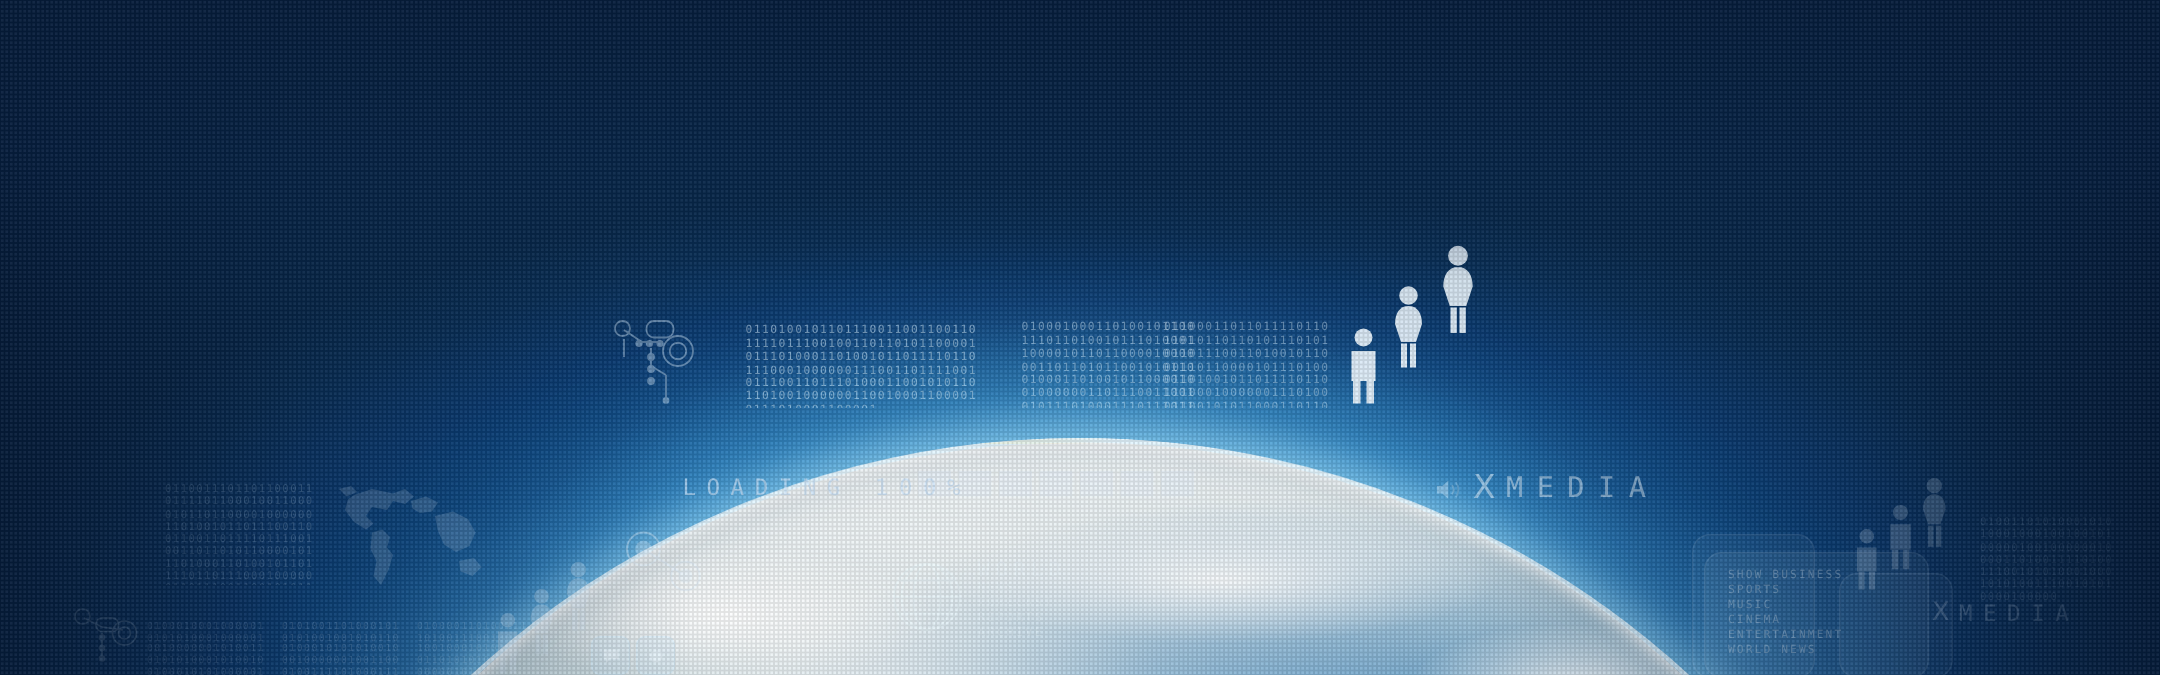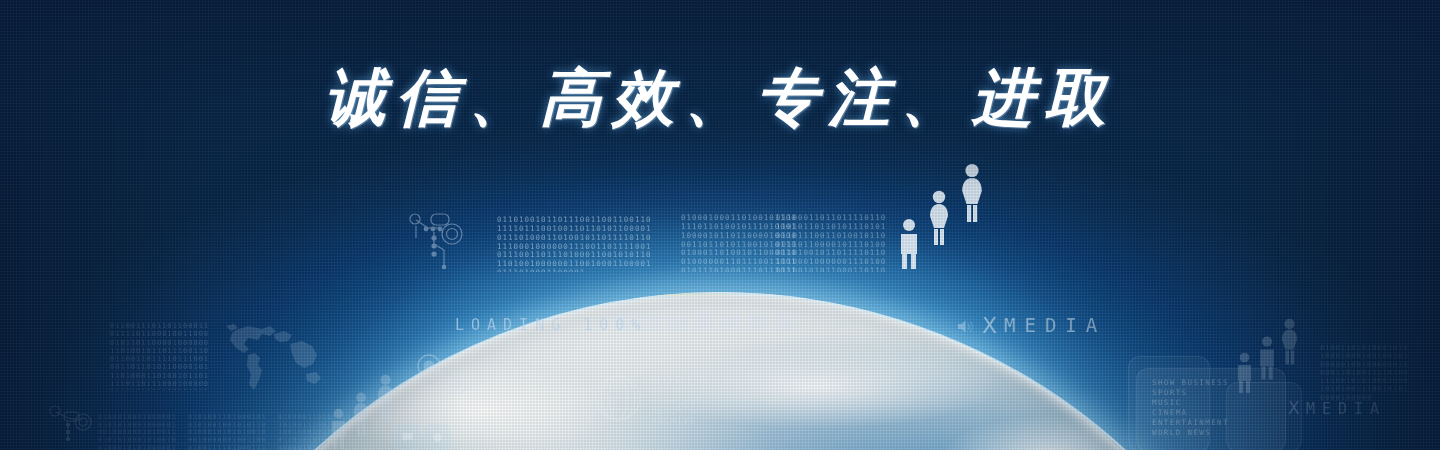--- a/index.html
+++ b/index.html
@@ -485,17 +485,16 @@
     <path d="M1 5h3.5L8.5 1.5v12L4.5 10H1Z" fill="rgba(215,238,255,0.75)"></path>
     <path d="M11 4.5a5 5 0 0 1 0 6" stroke="rgba(215,238,255,0.6)" stroke-width="1.2" fill="none"></path>
     <path d="M13.5 2.5a8 8 0 0 1 0 10" stroke="rgba(215,238,255,0.45)" stroke-width="1.2" fill="none"></path>
   </svg>
   <div class="xmark">X</div>
   <div class="hud-text xmedia-top" style="left:1004px;">MEDIA</div>
 
   <div class="xmark" style="left:1288px; top:398px; font-size:17px; color:rgba(180,210,238,0.42);">X</div>
   <div class="hud-text xmedia-bottom" style="left:1306px;">MEDIA</div>
 
-  <div class="headline">诚信、高效、专注、进取</div>
 
   <div class="bg-vignette" style="z-index:58;"></div>
   <div class="halftone"></div>
 </div>
 
 </body></html>

